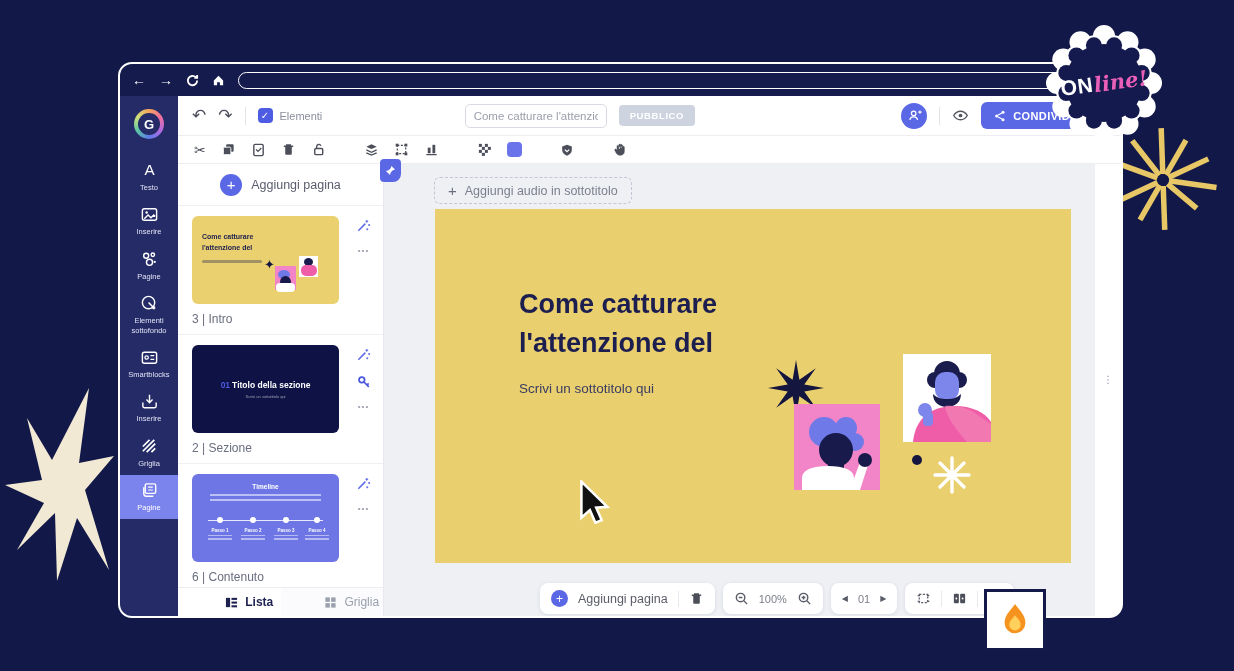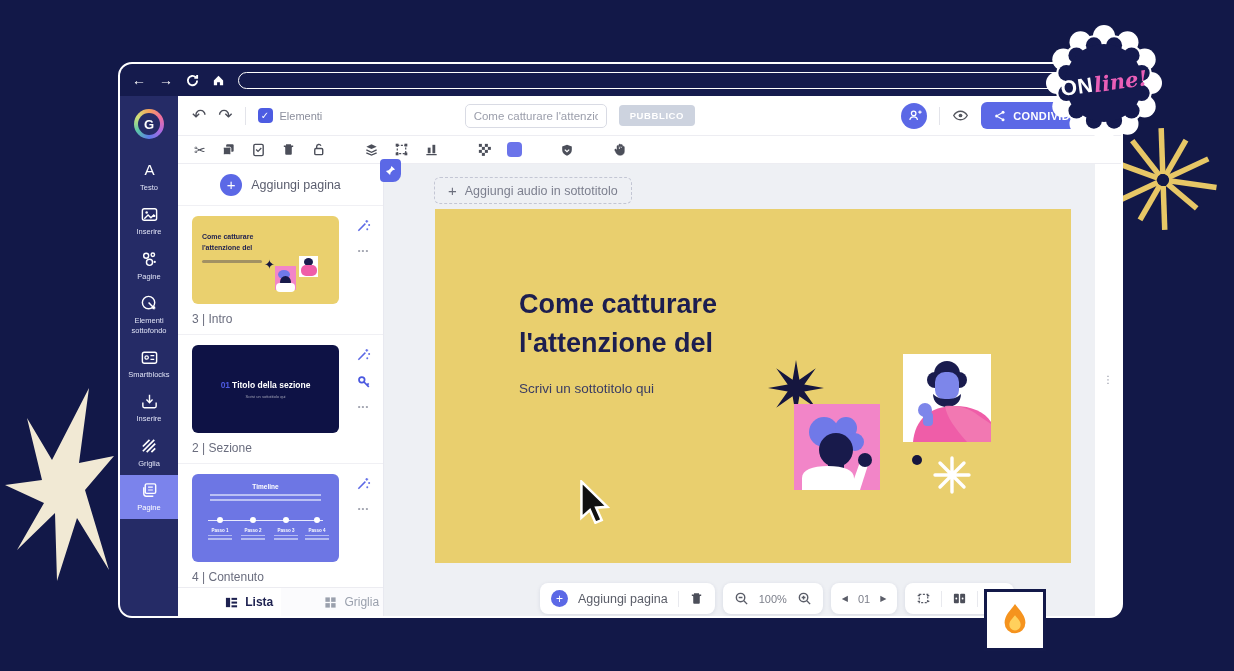--- a/index.html
+++ b/index.html
@@ -445,21 +445,21 @@
                       <div class="mini"></div>
                     </div>
                 </div>
                 <div class="item-icons">
                   <span><svg width="15" height="15" viewBox="0 0 16 16">
                         <path d="M2.5 13.5 10 6" stroke="#5b68e6" stroke-width="1.6"></path>
                         <path d="M11.5 2v3M10 3.5h3M14 6.5v2M13 7.5h2M12 11v2M11 12h2" stroke="#5b68e6" stroke-width="1.1"></path>
                       </svg></span>
                   <span class="more-dots">•••</span>
                 </div>
-                <div class="page-lbl">4 | Contenuto</div>
+                <div class="page-lbl">6 | Contenuto</div>
               </div>
             </div>
 
             <div class="panel-tabs">
               <div class="p-tab active">
                 <svg width="13" height="13" viewBox="0 0 14 14">
                     <rect x="1" y="2" width="4.5" height="10" fill="#1d2150"></rect>
                     <rect x="7" y="2" width="6" height="2.2" fill="#1d2150"></rect>
                     <rect x="7" y="6" width="6" height="2.2" fill="#1d2150"></rect>
                     <rect x="7" y="10" width="6" height="2.2" fill="#1d2150"></rect>

